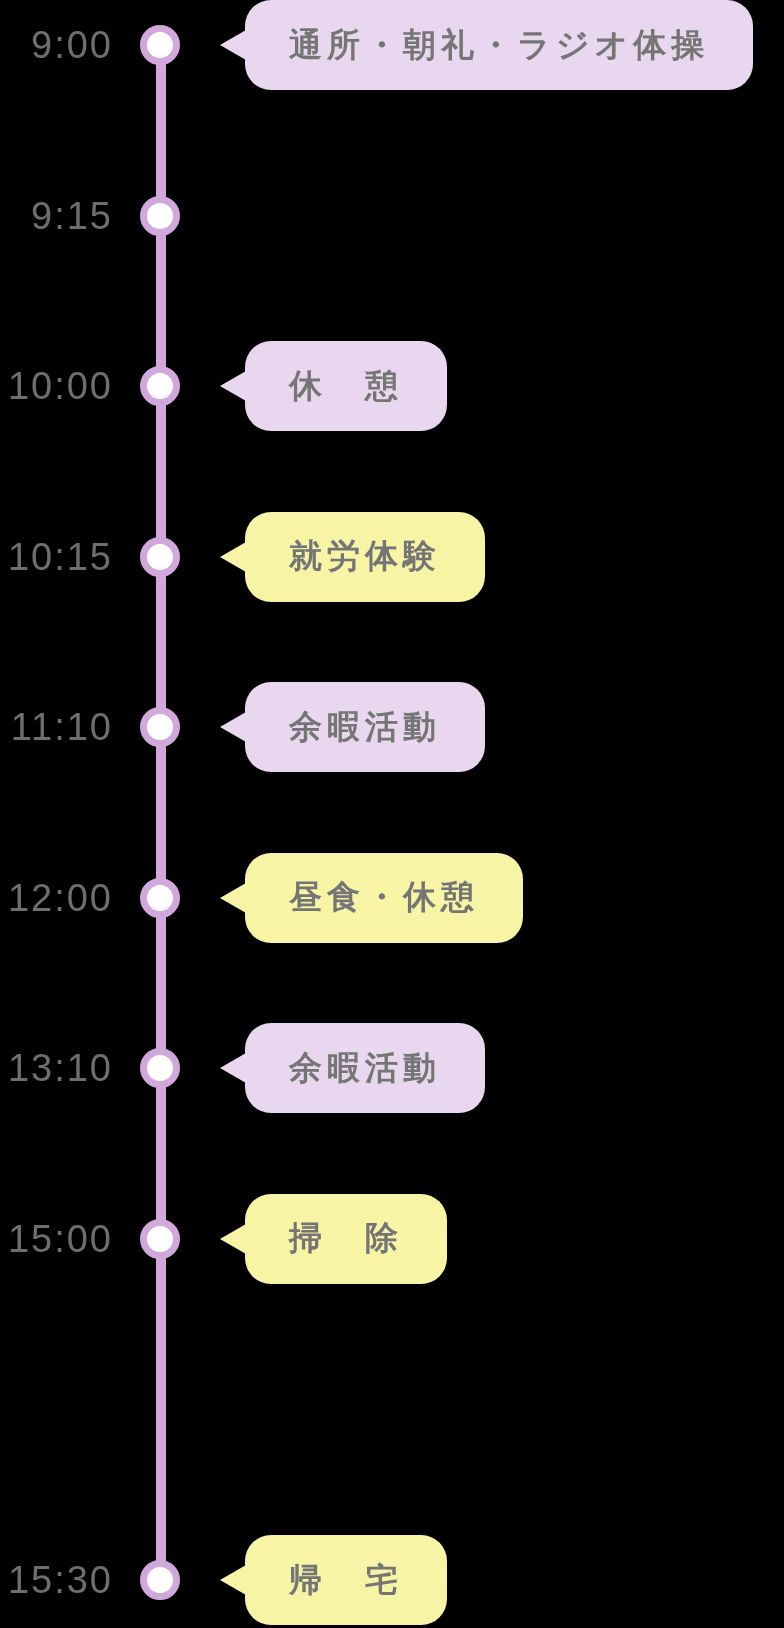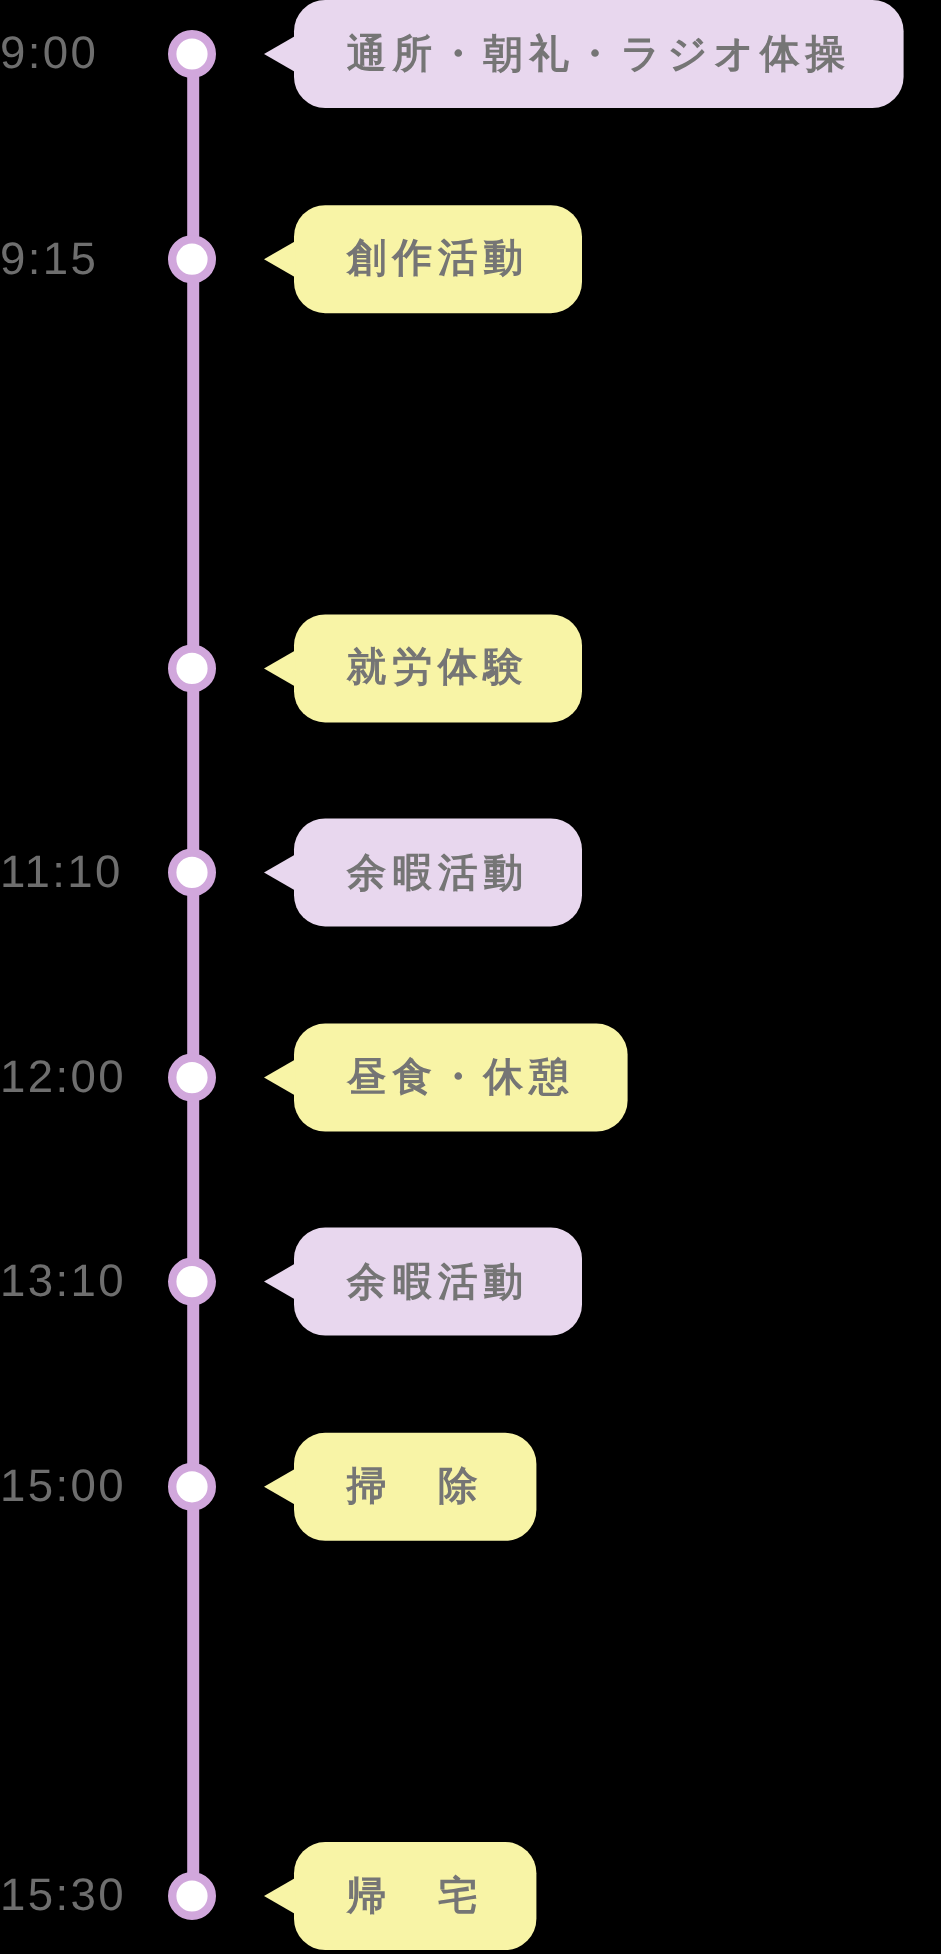--- a/index.html
+++ b/index.html
@@ -35,20 +35,21 @@
     height: 90px;
     z-index: 2;
   }
   .time {
     position: absolute;
     left: 0;
     top: 0;
     width: 113px;
     height: 90px;
     line-height: 90px;
+    text-align: right;
     font-size: 38px;
     font-weight: 400;
     letter-spacing: 2px;
     color: var(--time-gray, #6e6e6e);
   }
   .node {
     position: absolute;
     left: 140px;
     top: 25px;
     width: 40px;
@@ -106,25 +107,30 @@
 <div class="row" style="top: 0px;">
     <div class="time">9:00</div>
     <div class="node"></div>
     <div class="bubble purple">
       <span class="label">通所・朝礼・ラジオ体操</span>
     </div>
   </div>
     <div class="row" style="top: 170.556px;">
     <div class="time">9:15</div>
     <div class="node"></div>
-    <div class="bubble yellow">
-      <span class="label">創作活動</span>
+  </div>
+    <div class="row" style="top: 341.111px;">
+    <div class="time">10:00</div>
+    <div class="node"></div>
+    <div class="bubble purple">
+      <span class="label">休　憩</span>
     </div>
   </div>
     <div class="row" style="top: 511.667px;">
+    <div class="time">10:15</div>
     <div class="node"></div>
     <div class="bubble yellow">
       <span class="label">就労体験</span>
     </div>
   </div>
     <div class="row" style="top: 682.222px;">
     <div class="time">11:10</div>
     <div class="node"></div>
     <div class="bubble purple">
       <span class="label">余暇活動</span>

